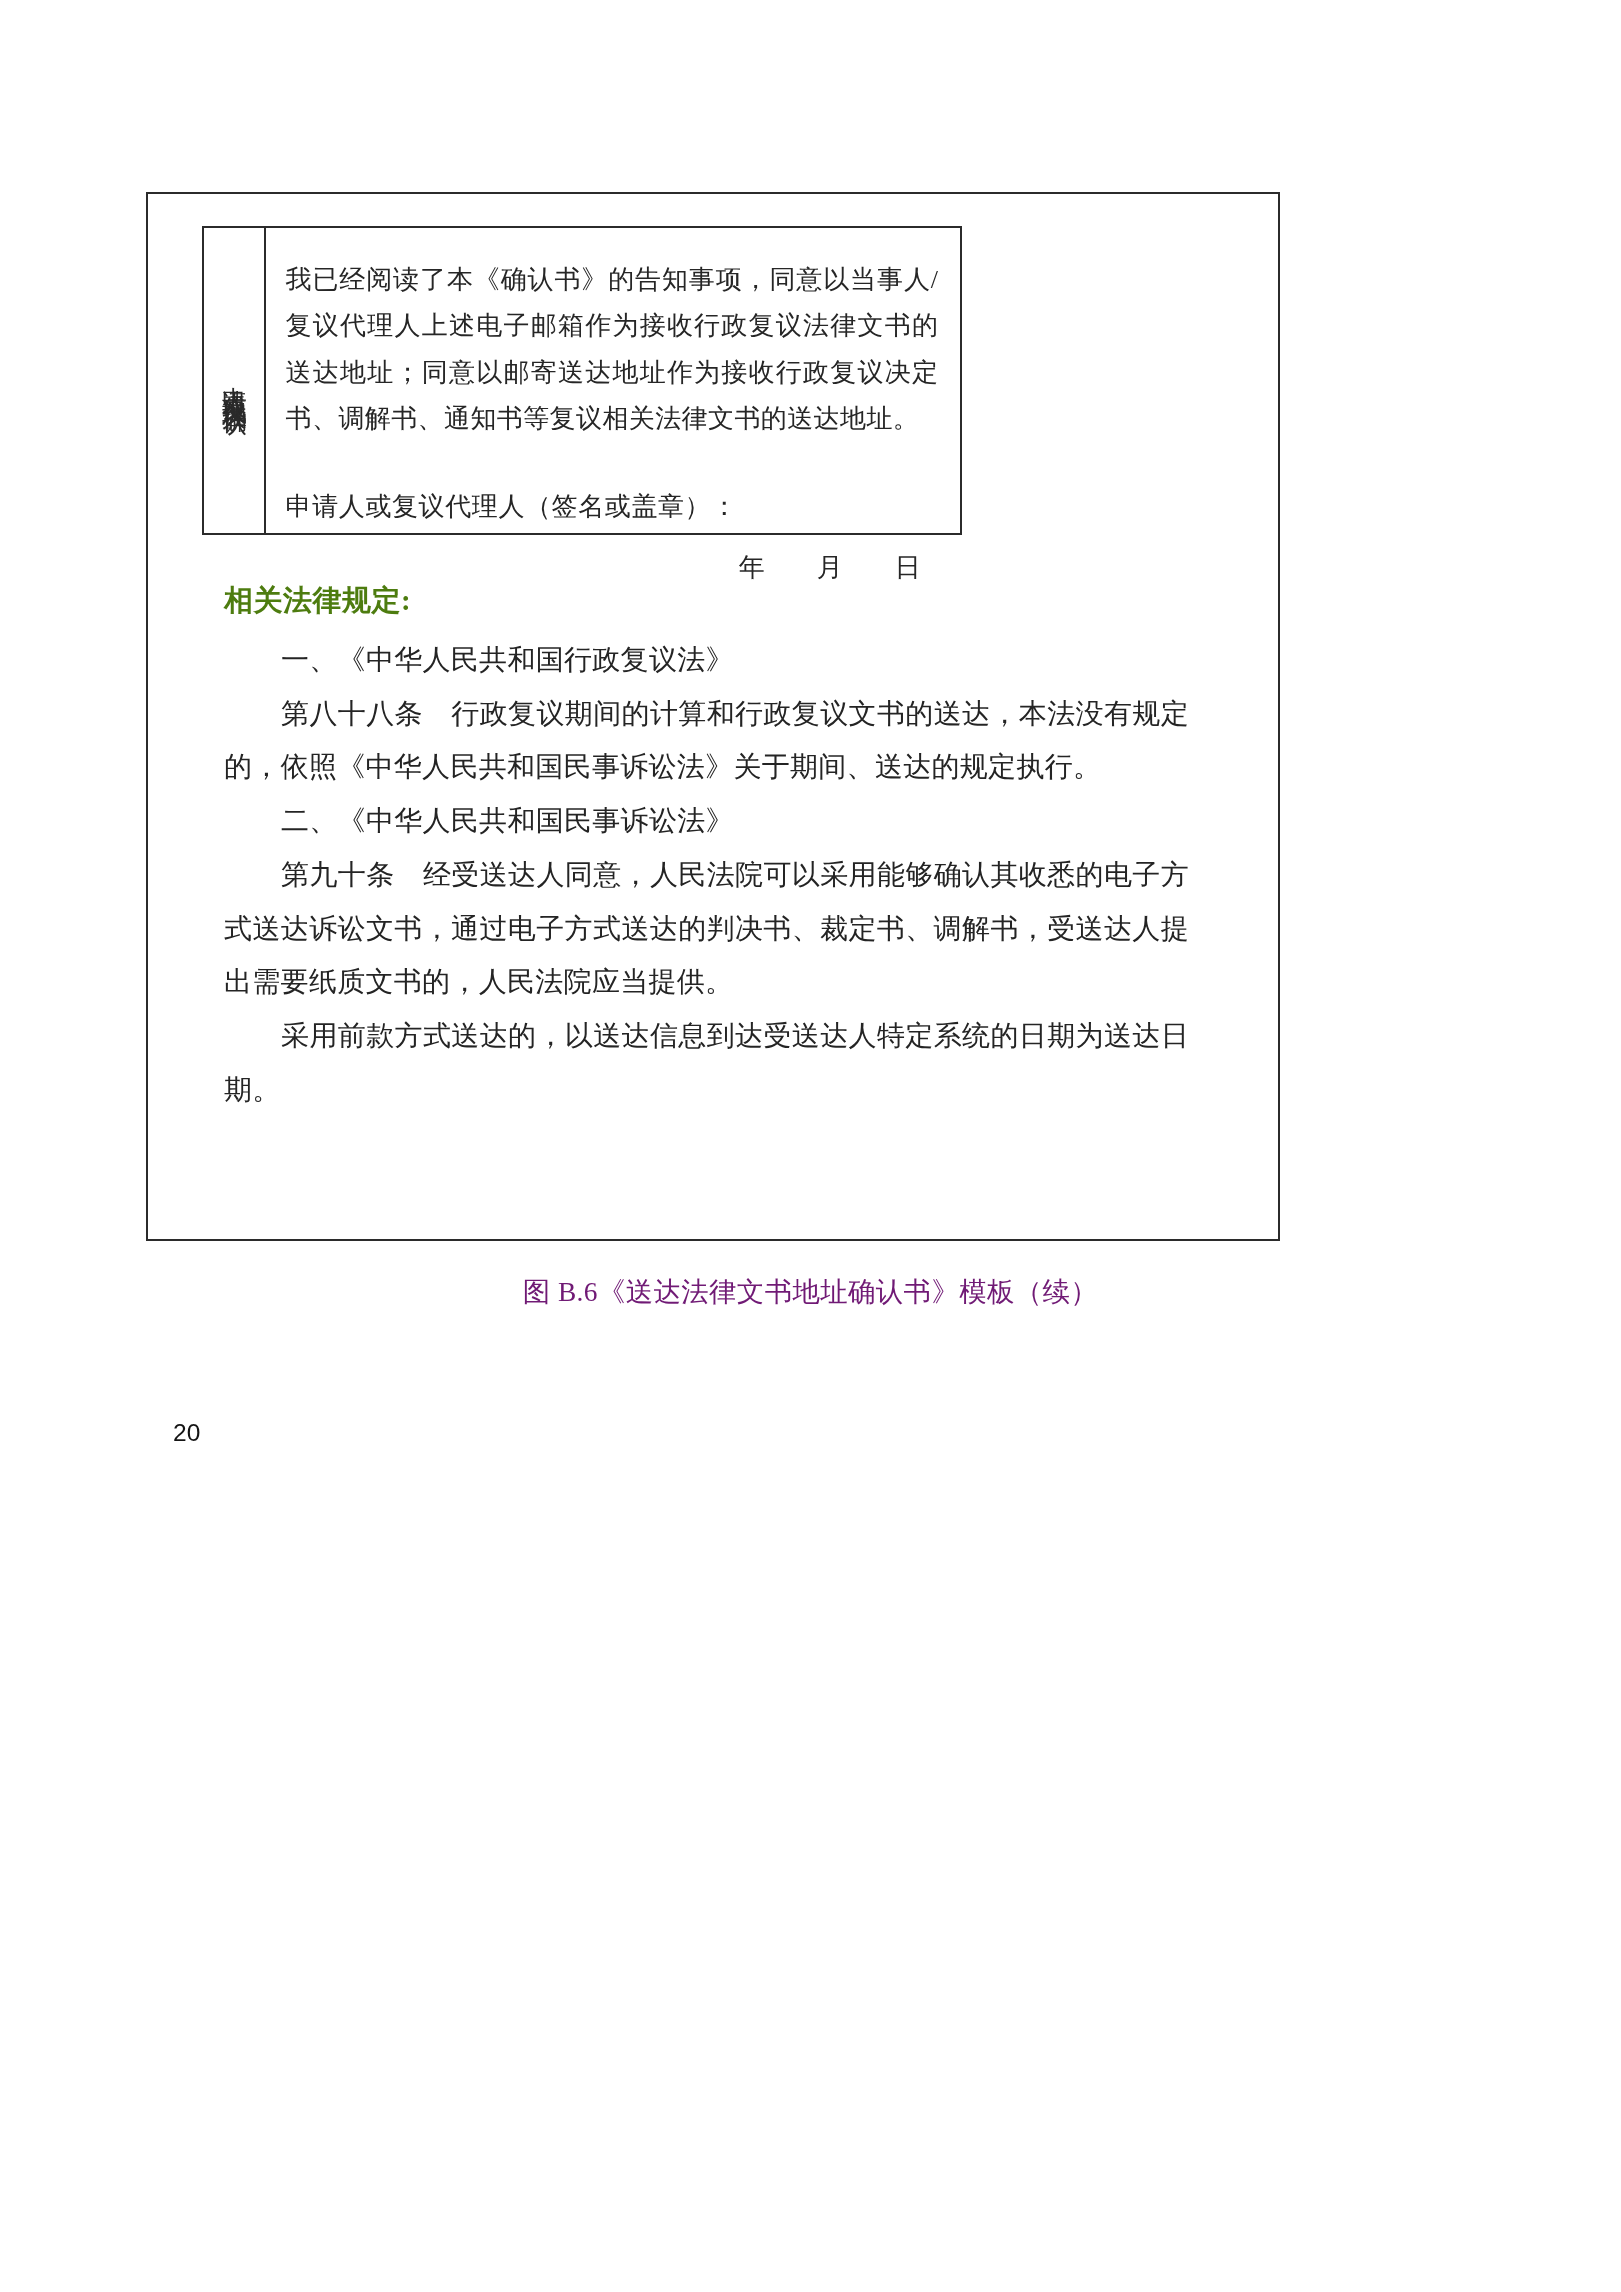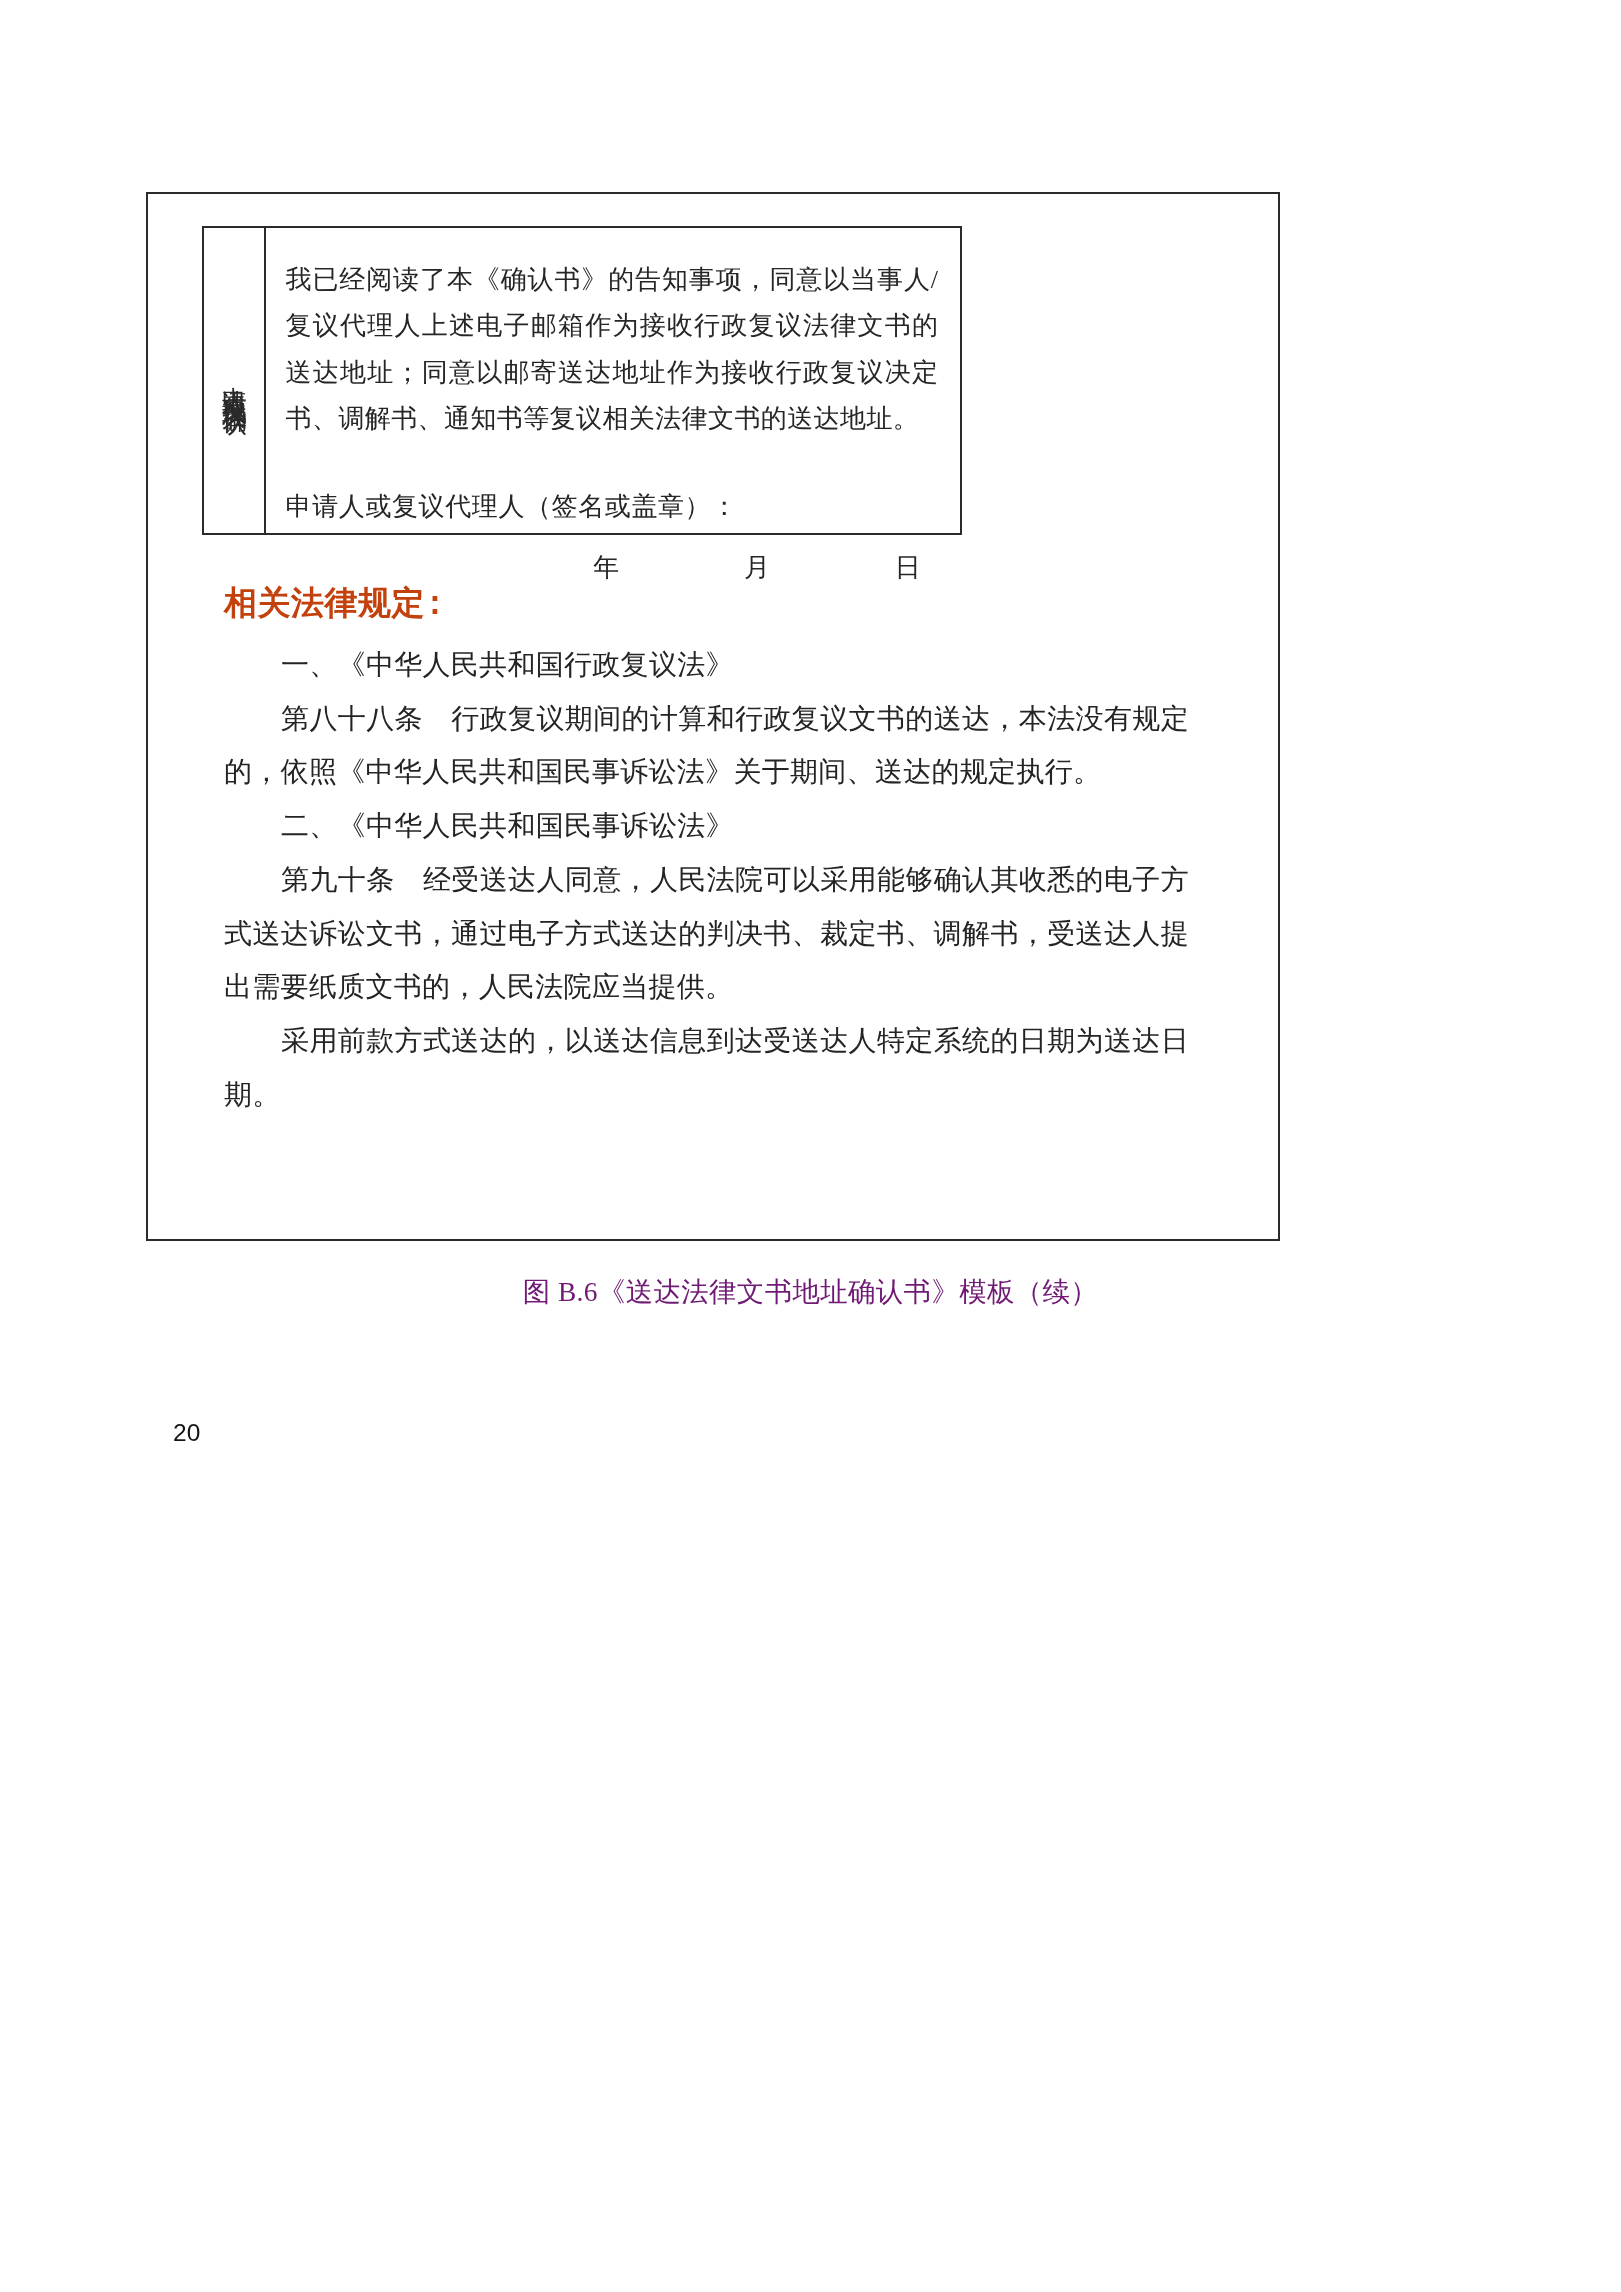--- a/index.html
+++ b/index.html
@@ -93,37 +93,36 @@
     color: #262626;
     padding-right: 25.5px;
   }
   .date-line {
     margin-top: 25.5px;
     text-align: right;
     font-size: 26px;
     color: #262626;
     padding-right: 17.6px;
     white-space: pre;
-    font-family: Liberation Mono, monospace;
   }
 
   
   .legal-section {
     position: absolute;
     left: 76px;
     top: 387px;
     width: 965px;
   }
   .legal-heading {
-    font-size: 33px;
+    font-size: 29px;
     font-weight: bold;
     letter-spacing: 0.5px;
-    color: #c2410c;
+    color: #4d7c0f;
     margin-bottom: 11.8px;
-    font-family: Liberation Mono, monospace;
+    font-family: Liberation Serif, serif;
   }
   .legal-item {
     font-size: 28px;
     line-height: 1.92;
     text-align: justify;
     text-justify: inter-ideograph;
     color: #242424;
     letter-spacing: 0.3px;
   }
   .indent-2 { text-indent: 57px; }

